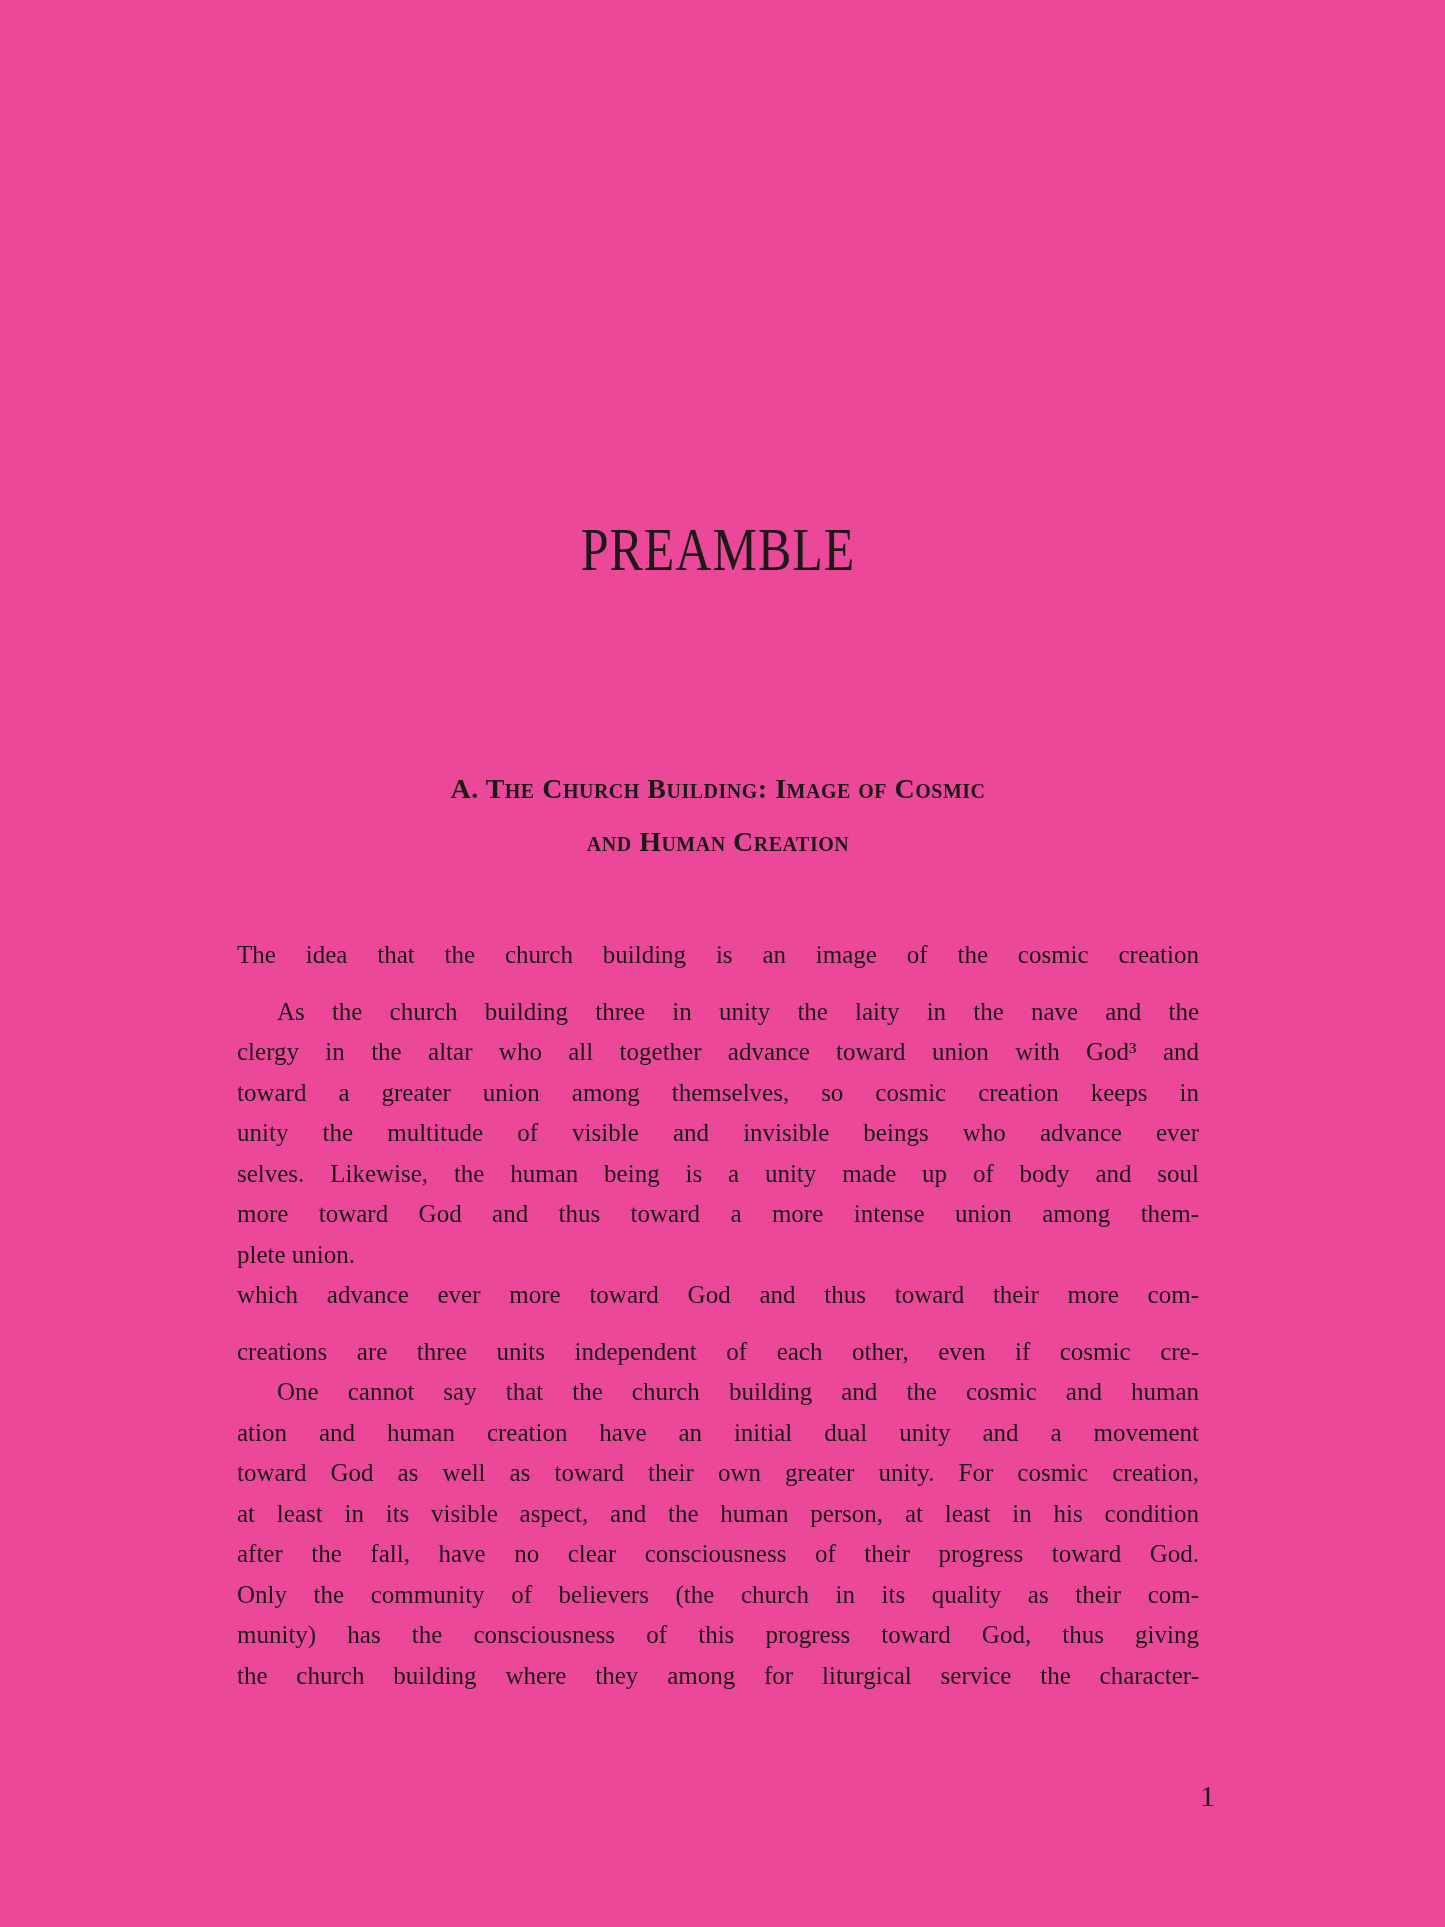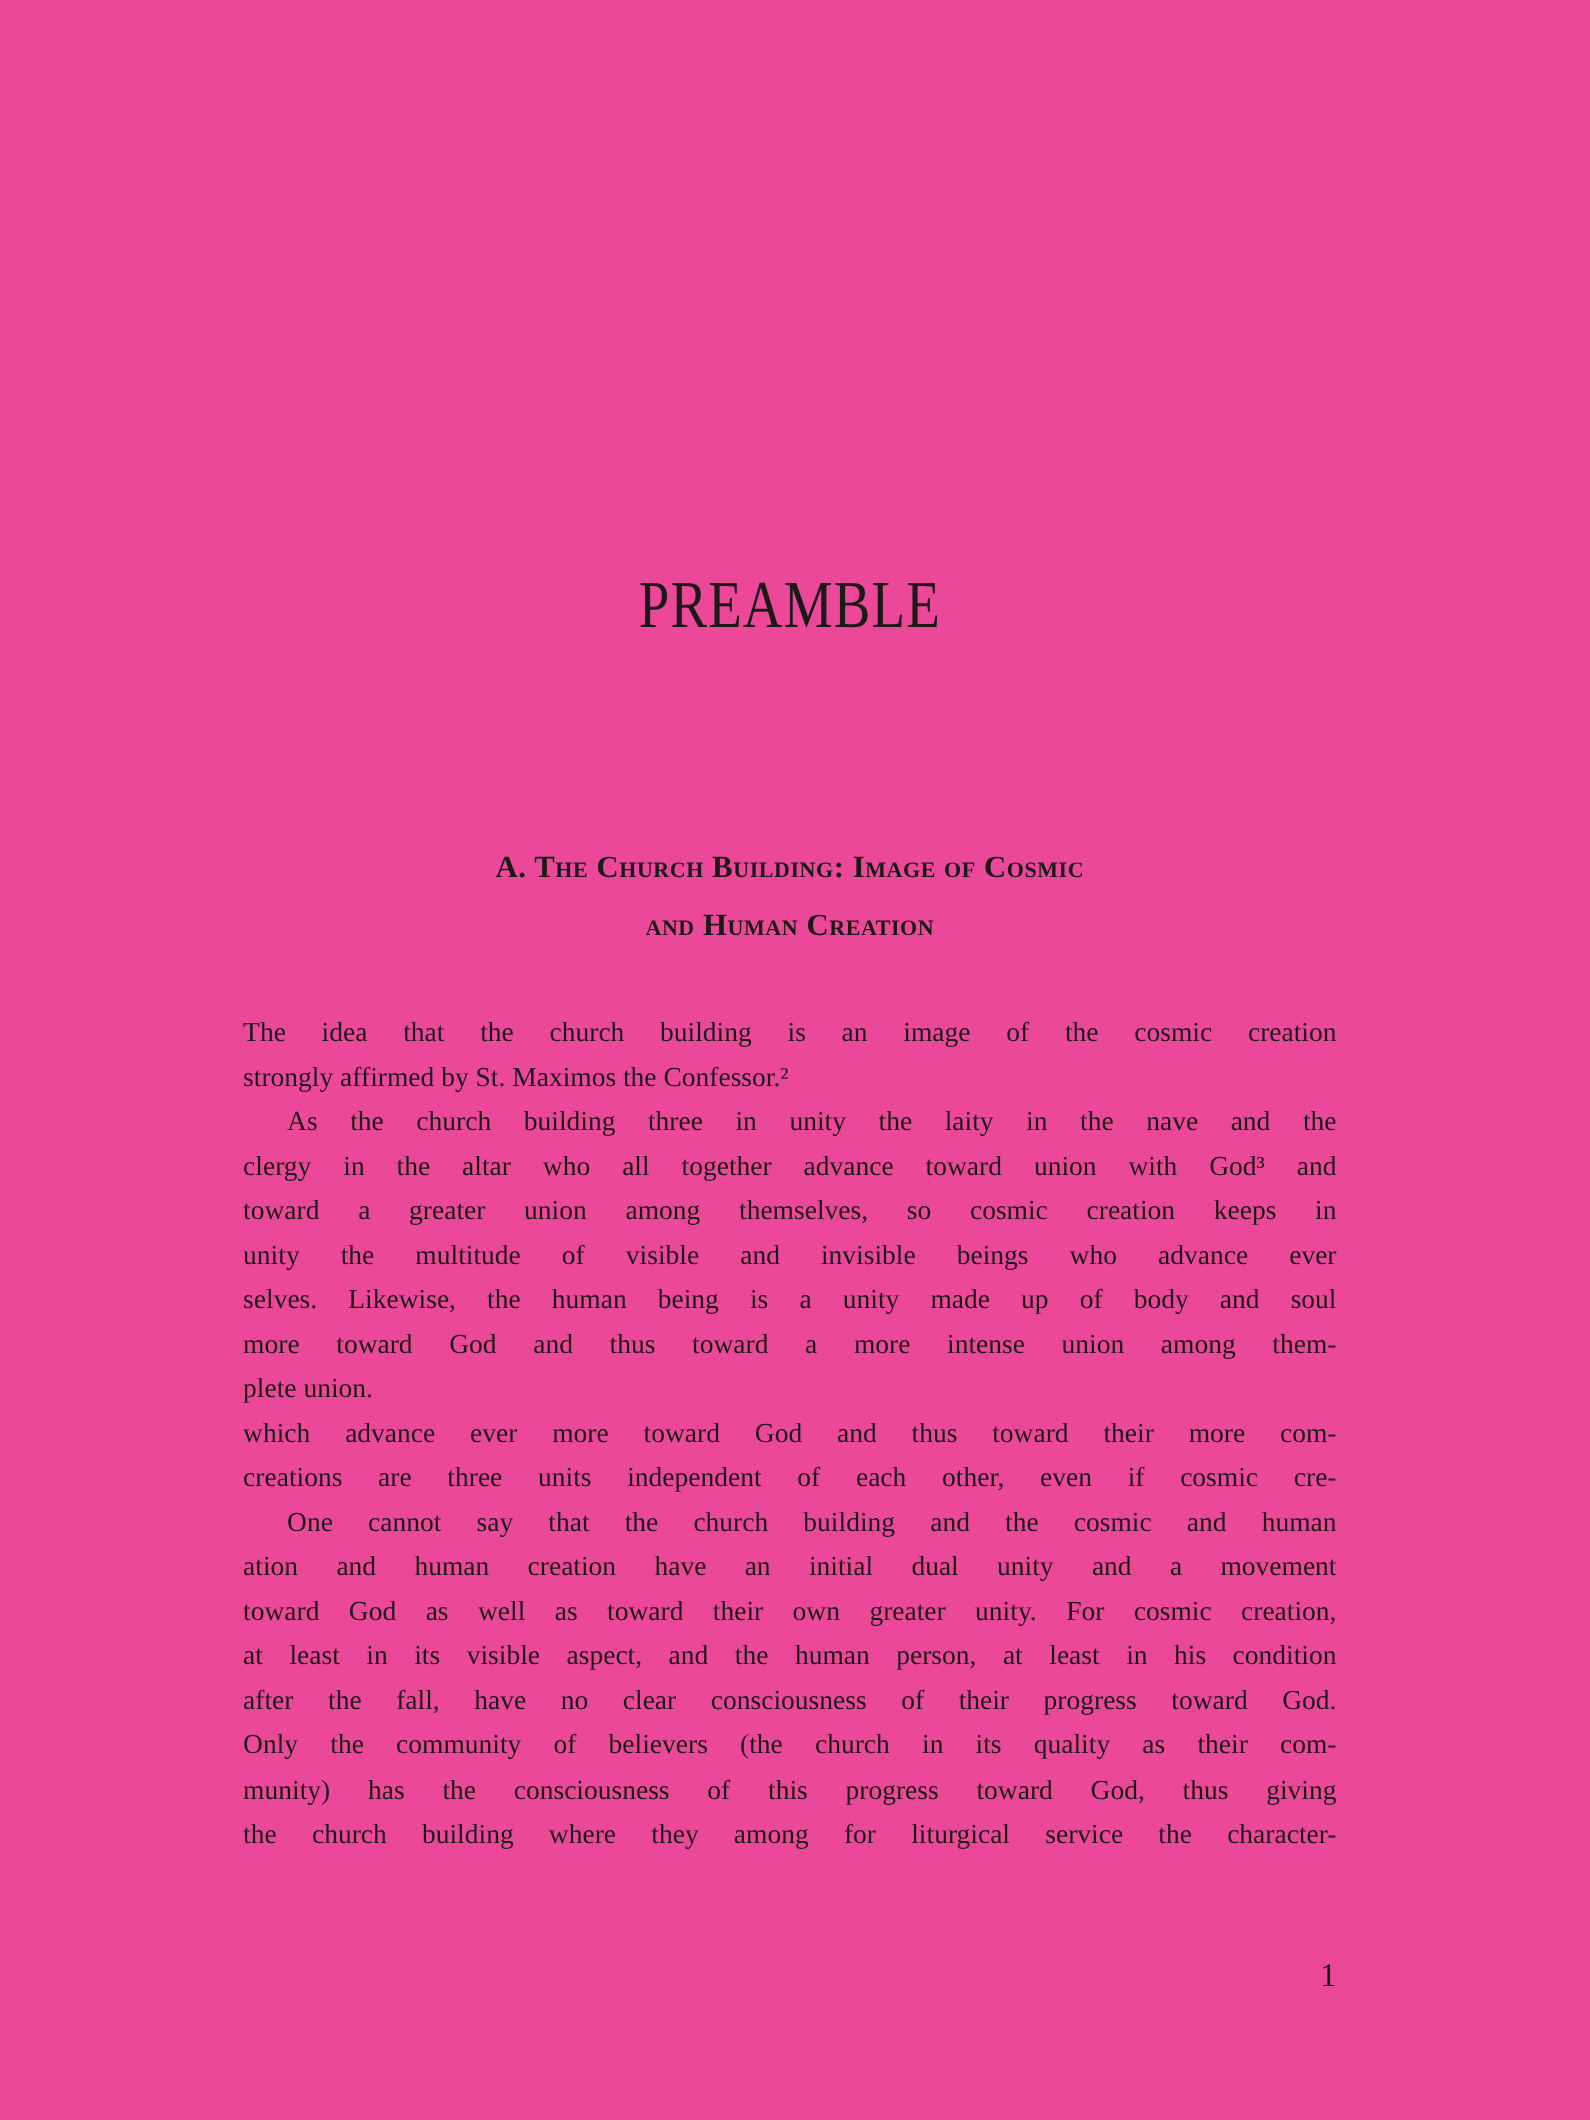--- a/index.html
+++ b/index.html
@@ -44,21 +44,21 @@
   }
   .heading-line { display: block; }
   .body-text {
     position: absolute;
     top: 919px;
     left: 221px;
     width: 994px;
     font-size: 25px;
     line-height: 40.5px;
   }
-  .paragraph { margin: 0; padding: 0; }
+  .paragraph { margin: 16px; padding: 0; }
   .line { text-align: justify; }
   .line.full { text-align-last: justify; }
   .line.indent { padding-left: 40px; }
   .page-number {
     position: absolute;
     top: 1778px;
     left: 221px;
     width: 994px;
     text-align: right;
     font-size: 30px;
@@ -73,21 +73,20 @@
   <div class="chapter-title">PREAMBLE</div>
 
   <div class="section-heading">
     <span class="heading-line">A. The Church Building: Image of Cosmic</span>
     <span class="heading-line">and Human Creation</span>
   </div>
 
   <div class="body-text">
     <div class="paragraph">
         <div class="line full">The idea that the church building is an image of the cosmic creation</div>
-        <div class="line">strongly affirmed by St. Maximos the Confessor.²</div>
       </div>
     <div class="paragraph">
         <div class="line full indent">As the church building three in unity the laity in the nave and the</div>
         <div class="line full">clergy in the altar who all together advance toward union with God³ and</div>
         <div class="line full">toward a greater union among themselves, so cosmic creation keeps in</div>
         <div class="line full">unity the multitude of visible and invisible beings who advance ever</div>
         <div class="line full">selves. Likewise, the human being is a unity made up of body and soul</div>
         <div class="line full">more toward God and thus toward a more intense union among them-</div>
         <div class="line">plete union.</div>
         <div class="line full">which advance ever more toward God and thus toward their more com-</div>

